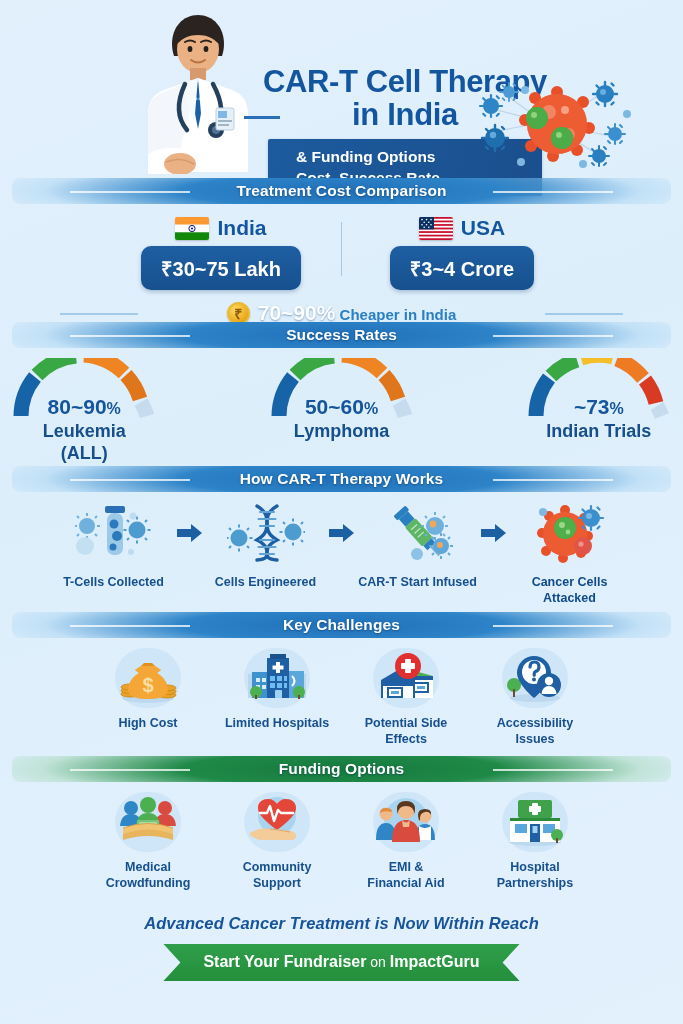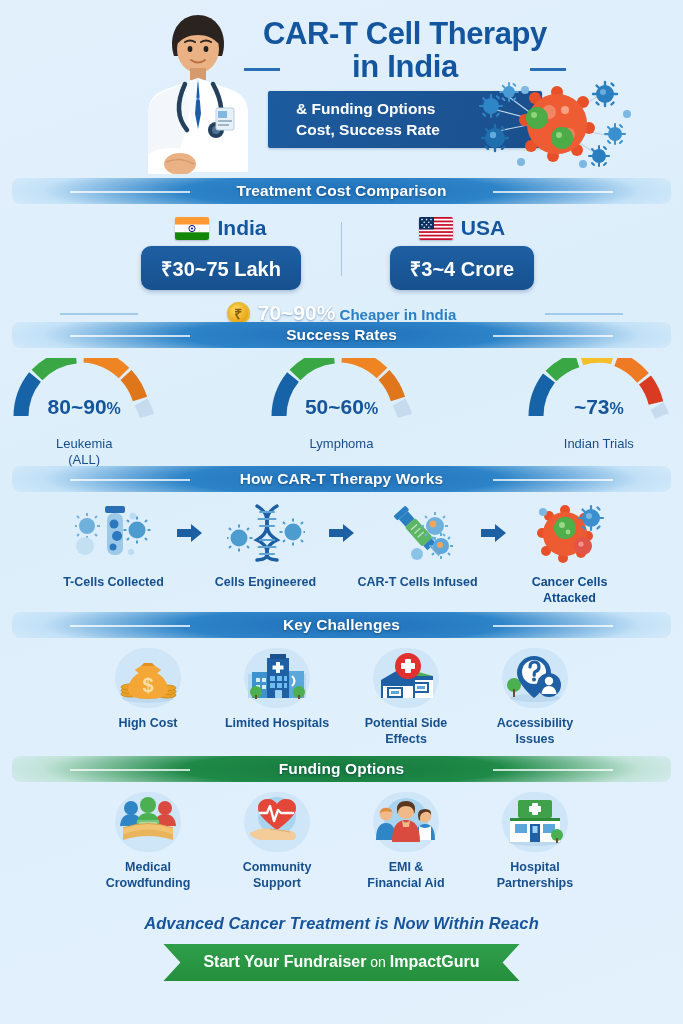--- a/index.html
+++ b/index.html
@@ -11,21 +11,21 @@
     position:relative;
   }
   .page { position:relative; width:683px; height:1024px; }
 
   
   .header { position:relative; height:178px; }
   .doctor { position:absolute; left:128px; top:4px; width:140px; height:170px; }
   .title-wrap { position:absolute; left:250px; top:18px; width:310px; }
   .title-main {
     font-size:31px; font-weight:bold; color:#13559e; line-height:1.02;
-    letter-spacing:-0.4px; text-align:center; white-space:nowrap;
+    letter-spacing:-0.4px; text-align:center; white-space:nowrap;margin-top:48px;
   }
   .title-second { position:relative; text-align:center; font-size:31px; font-weight:bold;
     color:#13559e; line-height:1.12; letter-spacing:-0.3px; }
   .title-second::before, .title-second::after {
     content:""; position:absolute; top:52%; width:36px; height:3px; background:#2a6fb5;
   }
   .title-second::before { left:-6px; }
   .title-second::after { right:-6px; }
   .subtitle-box {
     margin-top:7px; margin-left:18px; width:274px; background:linear-gradient(100deg,#1c5b9e,#1b4f8d);
@@ -84,21 +84,21 @@
   
   .success-sec { padding-top:10px; height:118px; }
   .gauge-row { display:flex; justify-content:center; align-items:flex-start;gap:44px; }
   .gauge-col { width:180px; display:flex; flex-direction:column; align-items:center; position:relative; }
   .g-sep { width:1px; background:rgba(120,170,215,.5); margin:12px 0 16px; }
   .gauge-wrap { position:relative; width:152px; height:62px; }
   .gauge-wrap svg { display:block; }
   .gauge-val { position:absolute; left:0; right:0; bottom:1px; text-align:center;
     font-size:21px; font-weight:bold; color:#14559c; white-space:nowrap; }
   .gauge-val .pct { font-size:16px; }
-  .gauge-label { margin-top:16px; text-align:center; font-size:13px; font-weight:normal;
+  .gauge-label { margin-top:1px; text-align:center; font-size:18px; font-weight:bold;
     color:#174f8c; line-height:1.22; }
 
   
   .proc-sec { padding-top:10px; height:120px; }
   .proc-row { display:flex; align-items:flex-start; justify-content:center; }
   .proc-col { width:122px; display:flex; flex-direction:column; align-items:center; }
   .proc-icon { height:62px; display:flex; align-items:center; justify-content:center; }
   .proc-label { margin-top:11px; text-align:center; font-size:12.5px; font-weight:bold;
     color:#16508e; line-height:1.25; }
   .proc-label.strong { color:#0f4b8c; }
@@ -564,21 +564,21 @@
               </g>
             <circle cx="62" cy="44" r="8" fill="#5fa8d9"></circle>
             <circle cx="61" cy="43" r="3" fill="#f2a65a"></circle>
             <g stroke="#5fa8d9" stroke-width="1.9">
                 <path d="M62 34v-3M69 37l2-2M71 44h3M69 51l2 2M62 54v3M55 51l-2 2M53 44h-3M55 37l-2-2"></path>
               </g>
             <circle cx="38" cy="52" r="6" fill="#8cc2e6"></circle>
           </svg>
         </div>
         <div class="proc-label">
-          <div>CAR-T Cells Infused</div>
+          <div>CAR-T Start Infused</div>
         </div>
       </div>
 
       <div class="arrow">
         <svg viewBox="0 0 26 20" width="26" height="20">
             <path d="M0 6h14V1l11 9-11 9v-5H0z" fill="#1d5fa3"></path>
           </svg>
       </div>
 
       <div class="proc-col">

